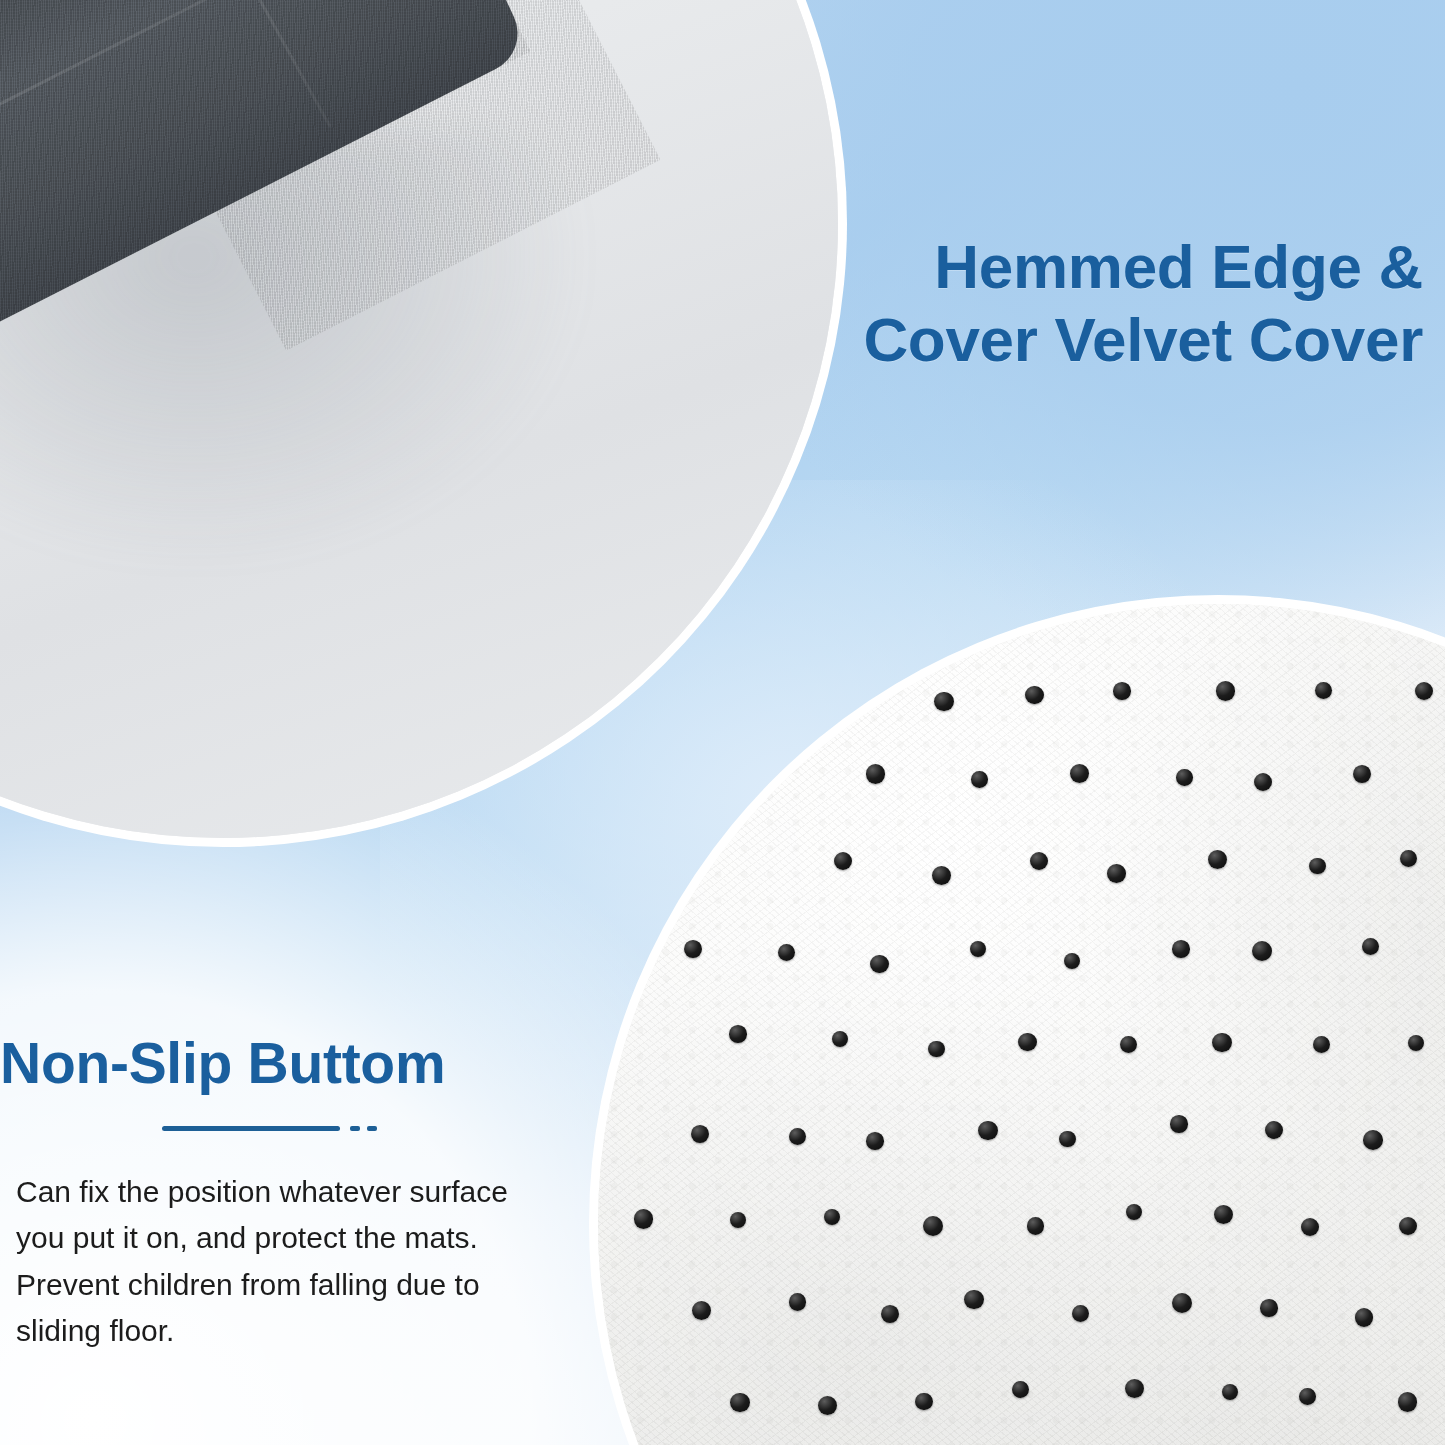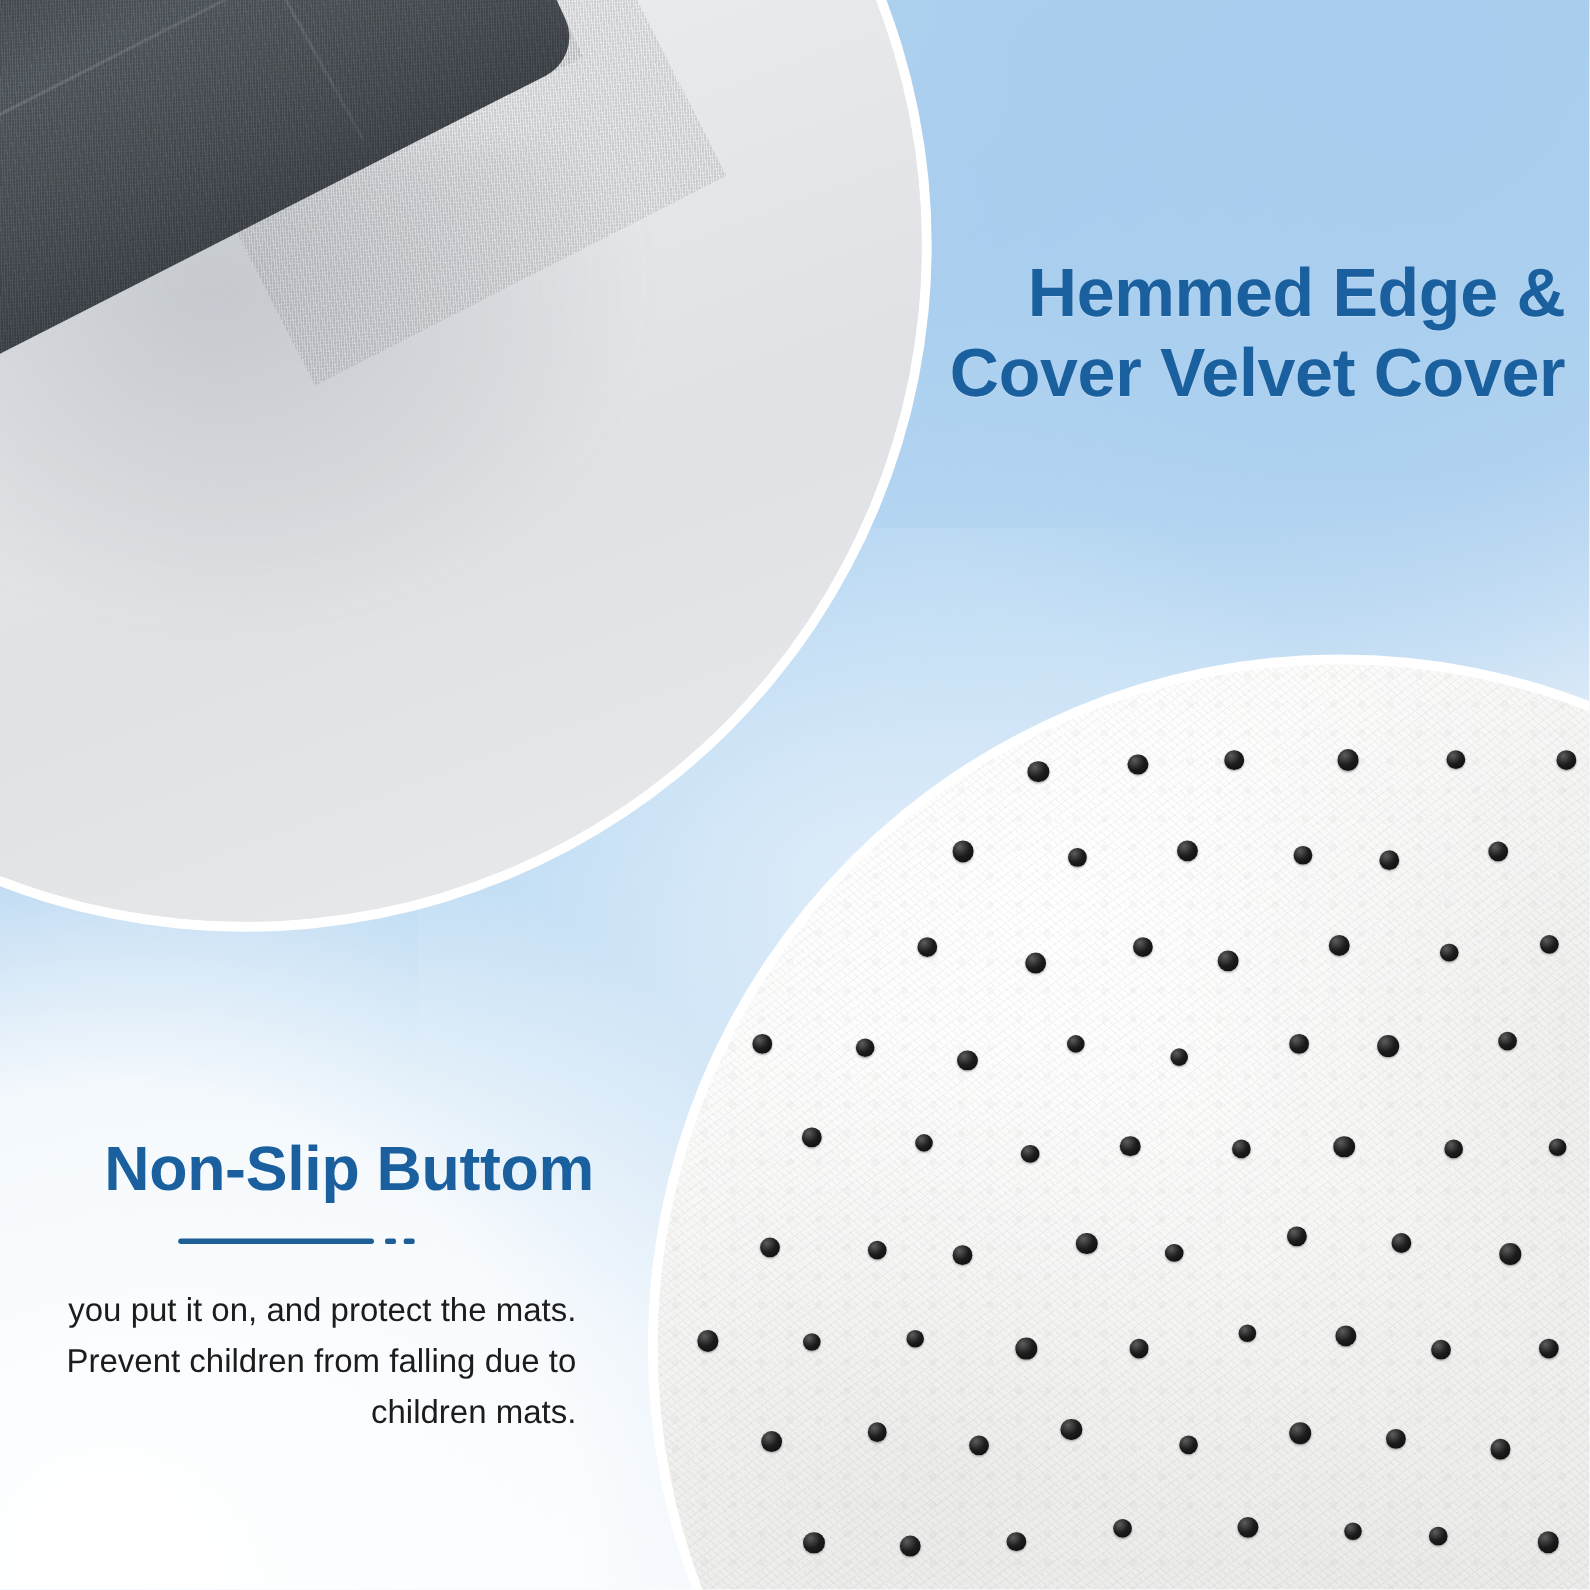--- a/index.html
+++ b/index.html
@@ -131,21 +131,21 @@
     font-weight:700;
     line-height:1.18;
     letter-spacing:-0.005em;
     text-shadow:0 1px 0 rgba(255,255,255,.25);
     margin-top:44px;
   }
   #headline div{white-space:nowrap;}
 
   #feature-block{
     position:absolute;left:0;top:1032px;width:540px;
-    text-align:right;
+    text-align:left;
   }
   #feature-title{
     color:#1a5f9e;
     font-size:57px;
     font-weight:700;
     line-height:1.1;
     letter-spacing:-0.005em;
     margin:0 0 26px 0;
   }
   #feature-divider{
@@ -284,19 +284,20 @@
   <div id="feature-block">
     <h2 id="feature-title">Non-Slip Buttom</h2>
 
     <div id="feature-divider">
       <span class="bar"></span>
       <span class="d1"></span>
       <span class="d2"></span>
     </div>
 
     <div id="feature-body">
+      <p>Can fix the position whatever surface</p>
       <p>you put it on, and protect the mats.</p>
       <p>Prevent children from falling due to</p>
-      <p>children mats.</p>
+      <p>sliding floor.</p>
     </div>
   </div>
 
 </div>
 
 </body></html>

